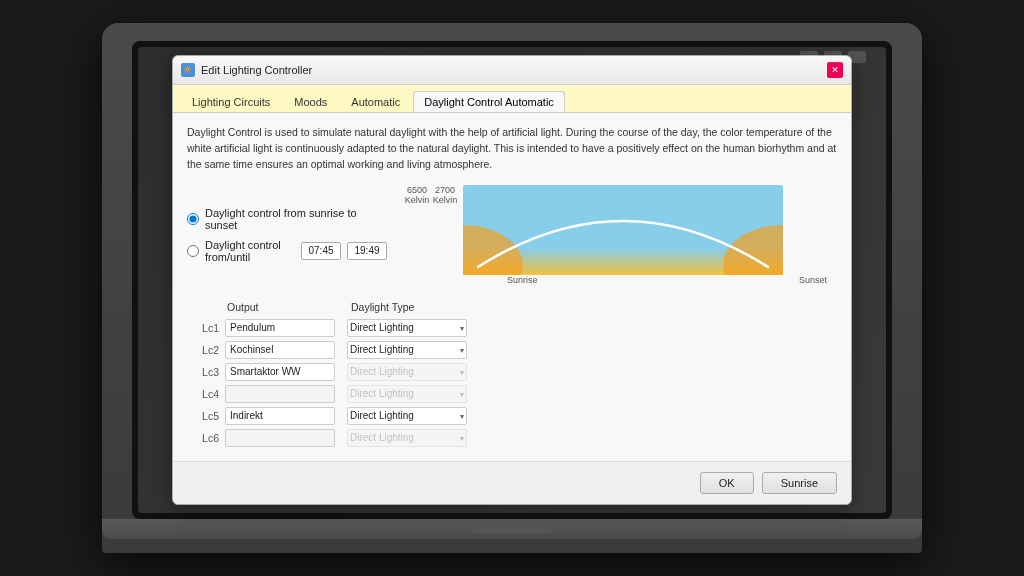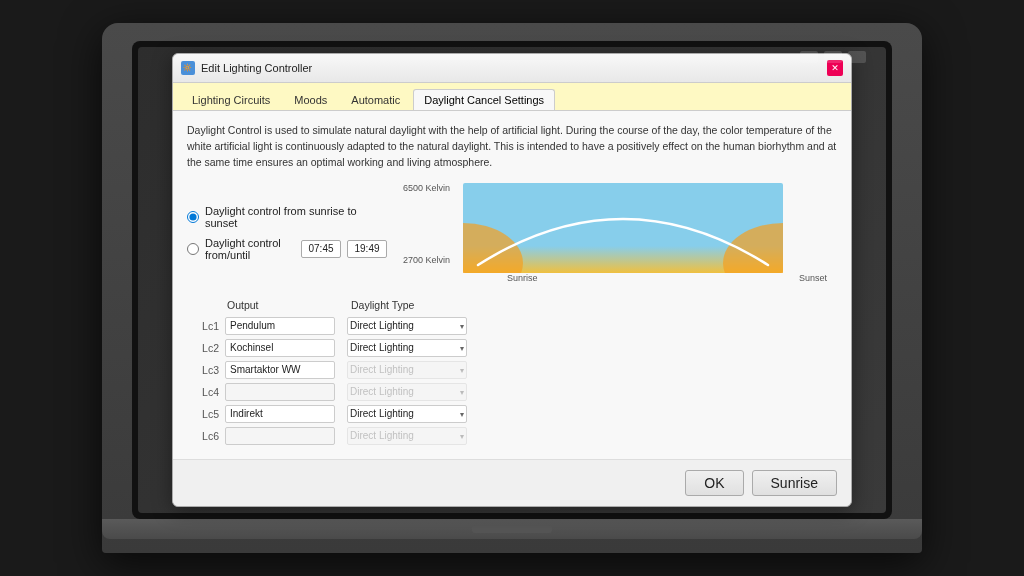--- a/index.html
+++ b/index.html
@@ -295,21 +295,21 @@
       display: flex;
       justify-content: flex-end;
       padding: 10px 14px;
       gap: 8px;
       background: #f0f0f0;
       border-top: 1px solid #ddd;
       border-radius: 0 0 6px 6px;
     }
     .btn {
       padding: 4px 18px;
-      font-size: 14px;
+      font-size: 11px;
       border-radius: 3px;
       cursor: pointer;
       border: 1px solid #aaa;
     }
     .btn-ok {
       background: linear-gradient(180deg, #f0f0f0 0%, #e0e0e0 100%);
       color: #222;
     }
     .btn-cancel {
       background: linear-gradient(180deg, #f0f0f0 0%, #e0e0e0 100%);
@@ -352,21 +352,21 @@
               <span style="font-size:7px;">🔆</span>
             </div>
             <span class="dialog-title">Edit Lighting Controller</span>
             <div class="dialog-close">✕</div>
           </div>
 
           <div class="tabs">
             <div class="tab">Lighting Circuits</div>
             <div class="tab">Moods</div>
             <div class="tab">Automatic</div>
-            <div class="tab active">Daylight Cancel Settings</div>
+            <div class="tab active">Daylight Control Automatic</div>
           </div>
 
           <div class="dialog-content">
             <p class="description-text">Daylight Control is used to simulate natural daylight with the help of artificial light. During the course of the day, the color temperature of the white artificial light is continuously adapted to the natural daylight. This is intended to have a positively effect on the human biorhythm and at the same time ensures an optimal working and living atmosphere.</p>
 
             <div class="middle-section">
 
               <div class="controls-left">
                 <div class="radio-row">
                   <input type="radio" class="radio-input" name="daylight_control" checked="" style="">
@@ -375,21 +375,21 @@
                 <div class="radio-row">
                   <input type="radio" class="radio-input" name="daylight_control" style="">
                   <span>Daylight control from/until</span>
                   <input type="text" class="time-input" value="07:45" style="">
                   <input type="text" class="time-input" value="19:49" style="">
                 </div>
               </div>
 
               <div class="chart-container">
                 <div style="display:flex; gap:4px;">
-                  <div style="display:flex;flex-direction:column;justify-content:space-between;font-size:9px;color:#555;padding-bottom:18px;width:56px;text-align:left;">
+                  <div style="display:flex;flex-direction:row;justify-content:space-between;font-size:9px;color:#555;padding-bottom:18px;width:56px;text-align:center;">
                     <span>6500 Kelvin</span>
                     <span>2700 Kelvin</span>
                   </div>
                   <div>
                     <svg class="chart-svg" viewBox="0 0 320 90">
 
                       <defs>
                         <linearGradient id="skyGrad" x1="0" y1="0" x2="0" y2="1">
                           <stop offset="0%" stop-color="#87CEEB"></stop>
                           <stop offset="70%" stop-color="#87CEEB"></stop>

